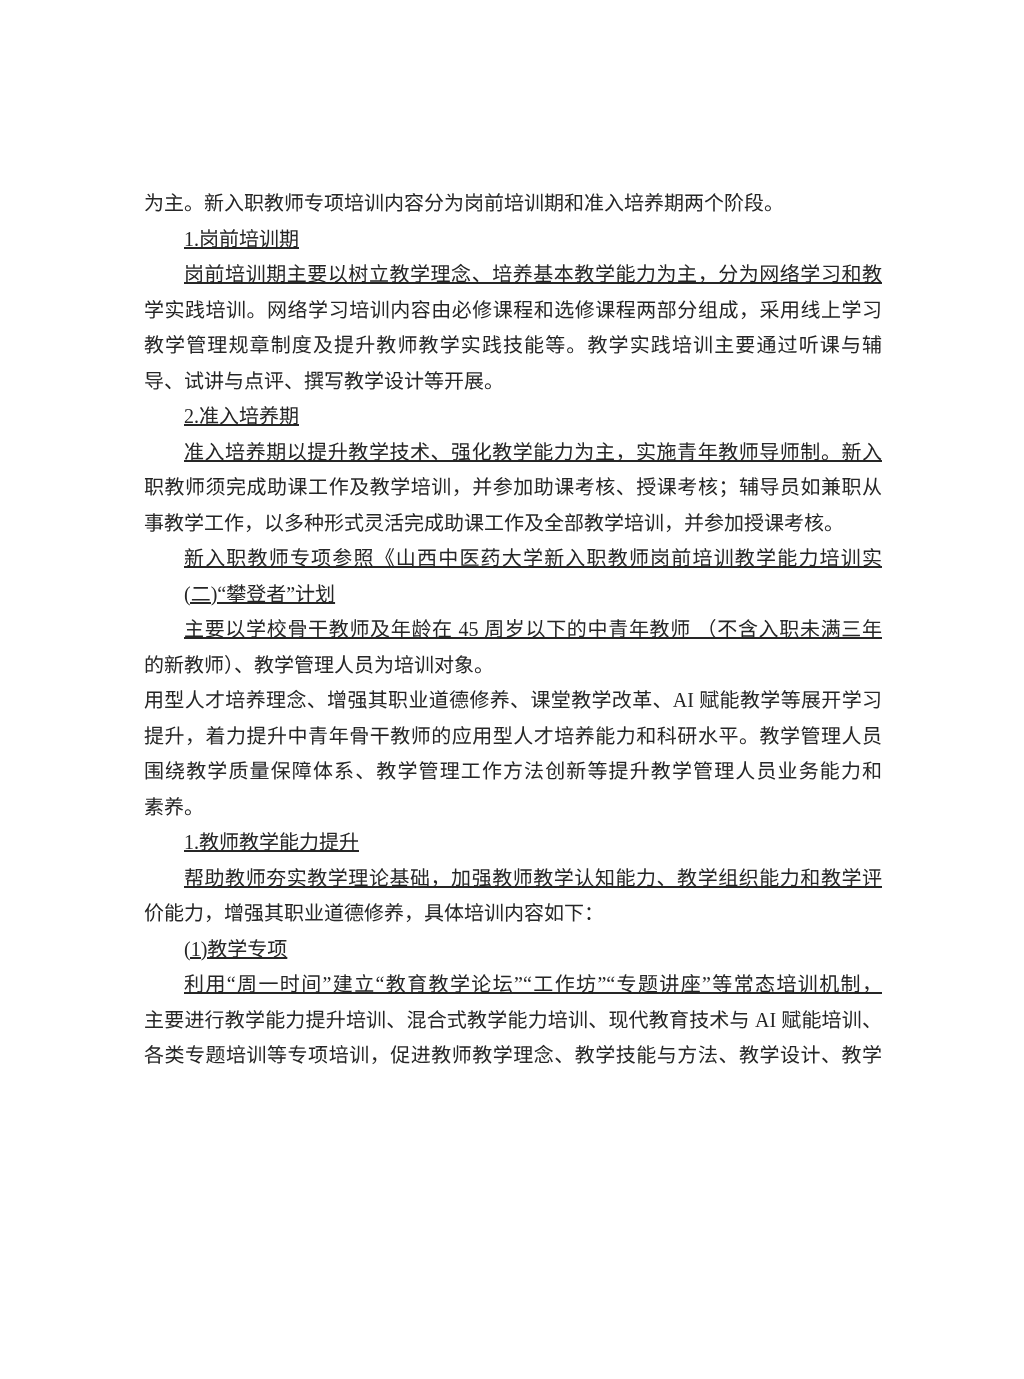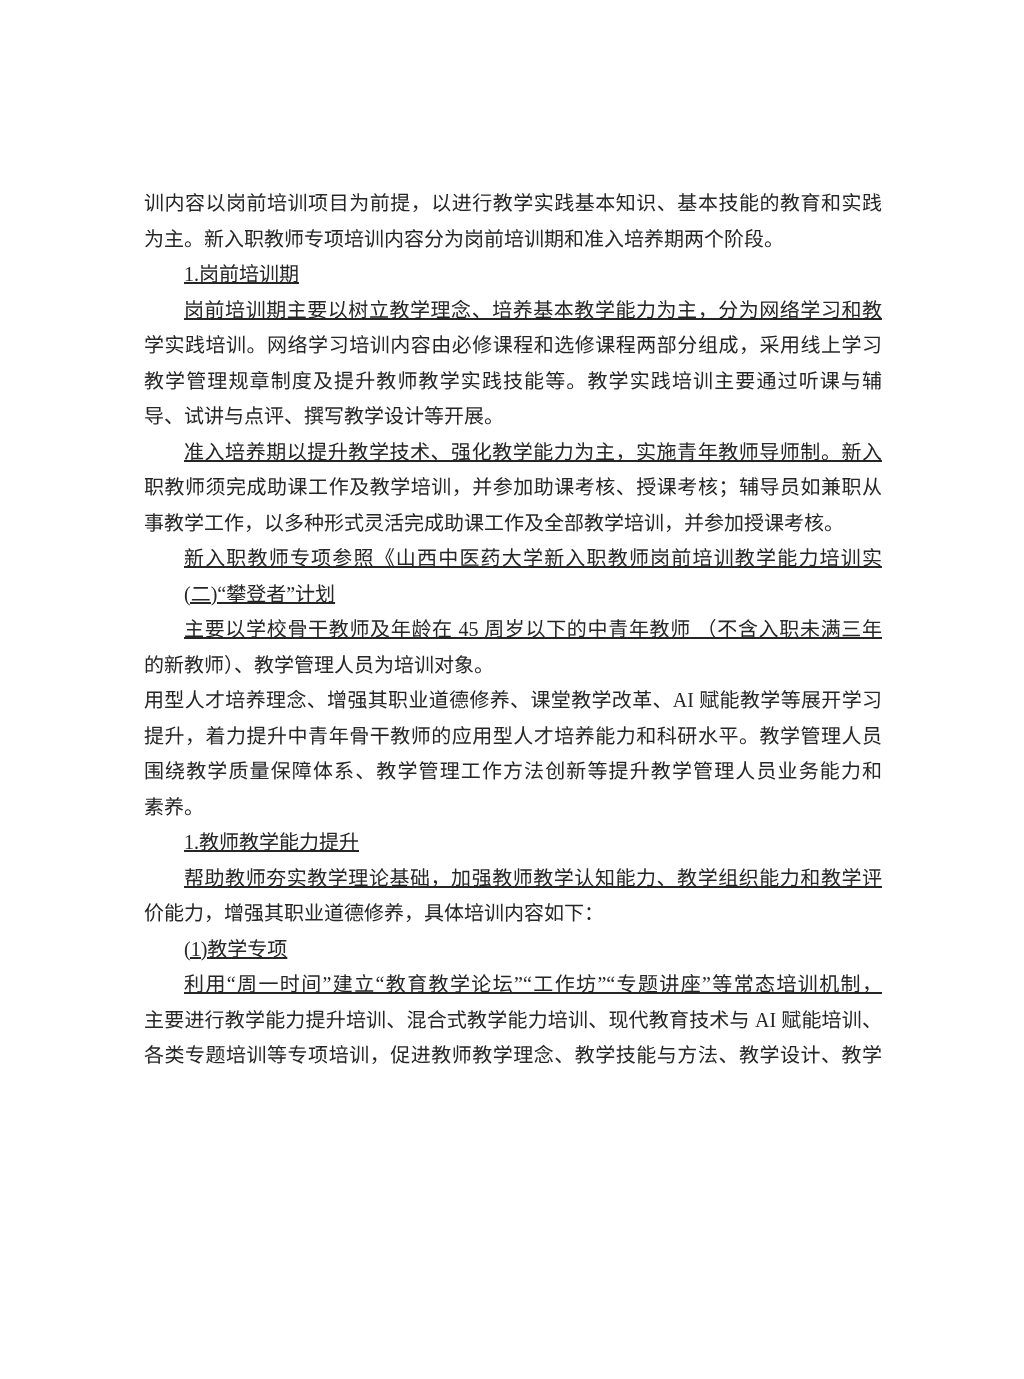--- a/index.html
+++ b/index.html
@@ -44,31 +44,33 @@
     text-indent: 2em;
     text-decoration: underline;
   }
 </style>
 </head>
 <body style="background: rgb(255, 255, 255);">
 
 <div class="page">
   <div class="text-block" style="color: rgb(38, 38, 38);">
       <div class="paragraph">
-        <div class="line fill">训内容以岗前培训项目为前提，以进行教学实践基本知识、基本技能的教育和实践</div>
         <div class="line">为主。新入职教师专项培训内容分为岗前培训期和准入培养期两个阶段。</div>
       </div>
       <div class="paragraph">
         <div class="line indent">1.岗前培训期</div>
       </div>
       <div class="paragraph">
         <div class="line fill indent">岗前培训期主要以树立教学理念、培养基本教学能力为主，分为网络学习和教</div>
         <div class="line fill">学实践培训。网络学习培训内容由必修课程和选修课程两部分组成，采用线上学习</div>
         <div class="line fill">教学管理规章制度及提升教师教学实践技能等。教学实践培训主要通过听课与辅</div>
         <div class="line">导、试讲与点评、撰写教学设计等开展。</div>
+      </div>
+      <div class="paragraph">
+        <div class="line indent">2.准入培养期</div>
       </div>
       <div class="paragraph">
         <div class="line fill indent">准入培养期以提升教学技术、强化教学能力为主，实施青年教师导师制。新入</div>
         <div class="line fill">职教师须完成助课工作及教学培训，并参加助课考核、授课考核；辅导员如兼职从</div>
         <div class="line">事教学工作，以多种形式灵活完成助课工作及全部教学培训，并参加授课考核。</div>
       </div>
       <div class="paragraph">
         <div class="line fill indent">新入职教师专项参照《山西中医药大学新入职教师岗前培训教学能力培训实</div>
       </div>
       <div class="paragraph">

